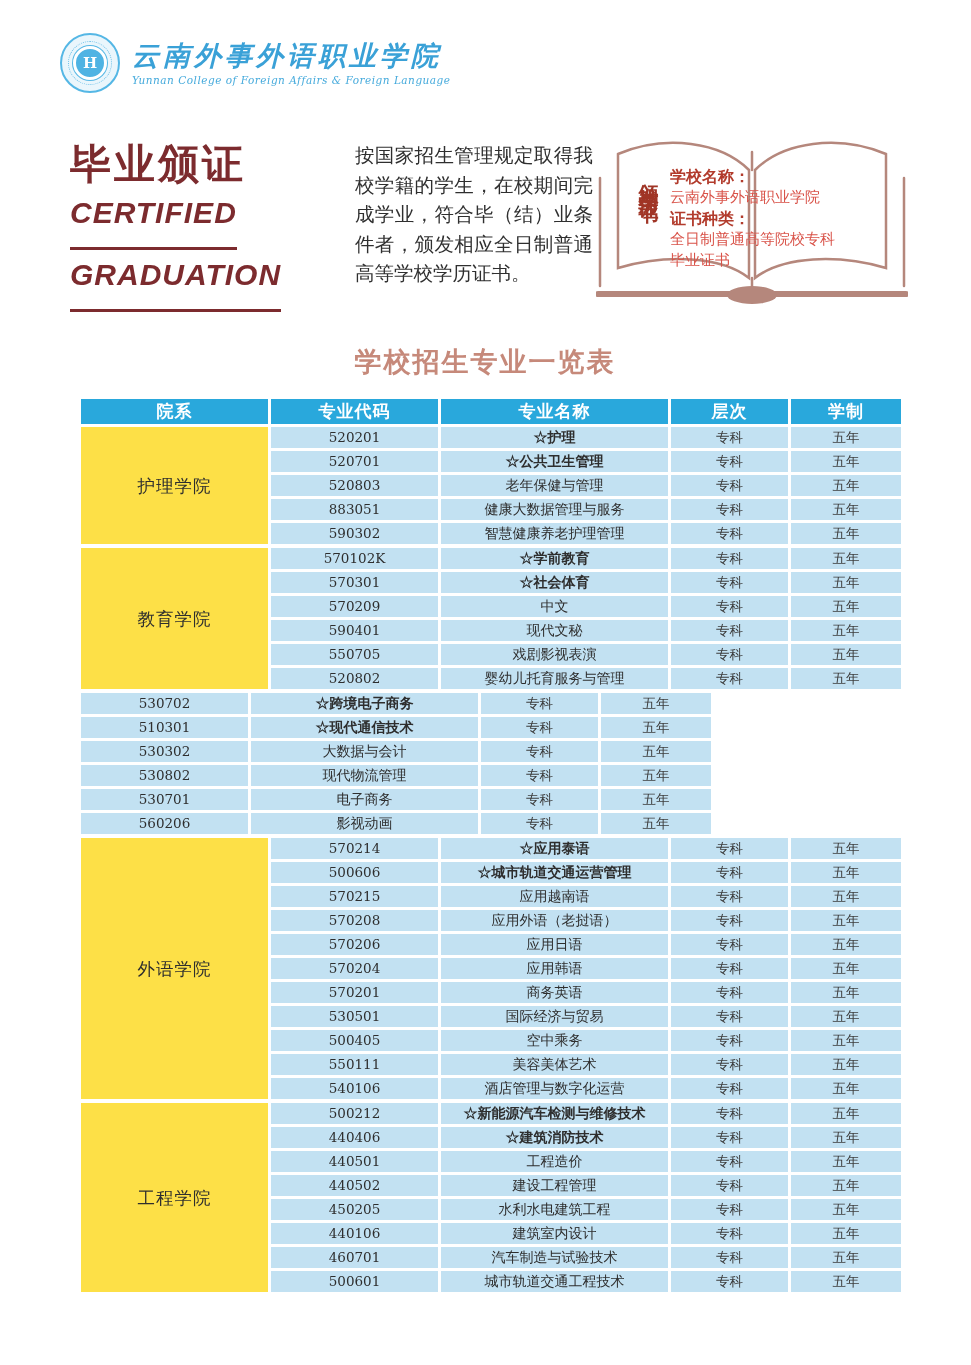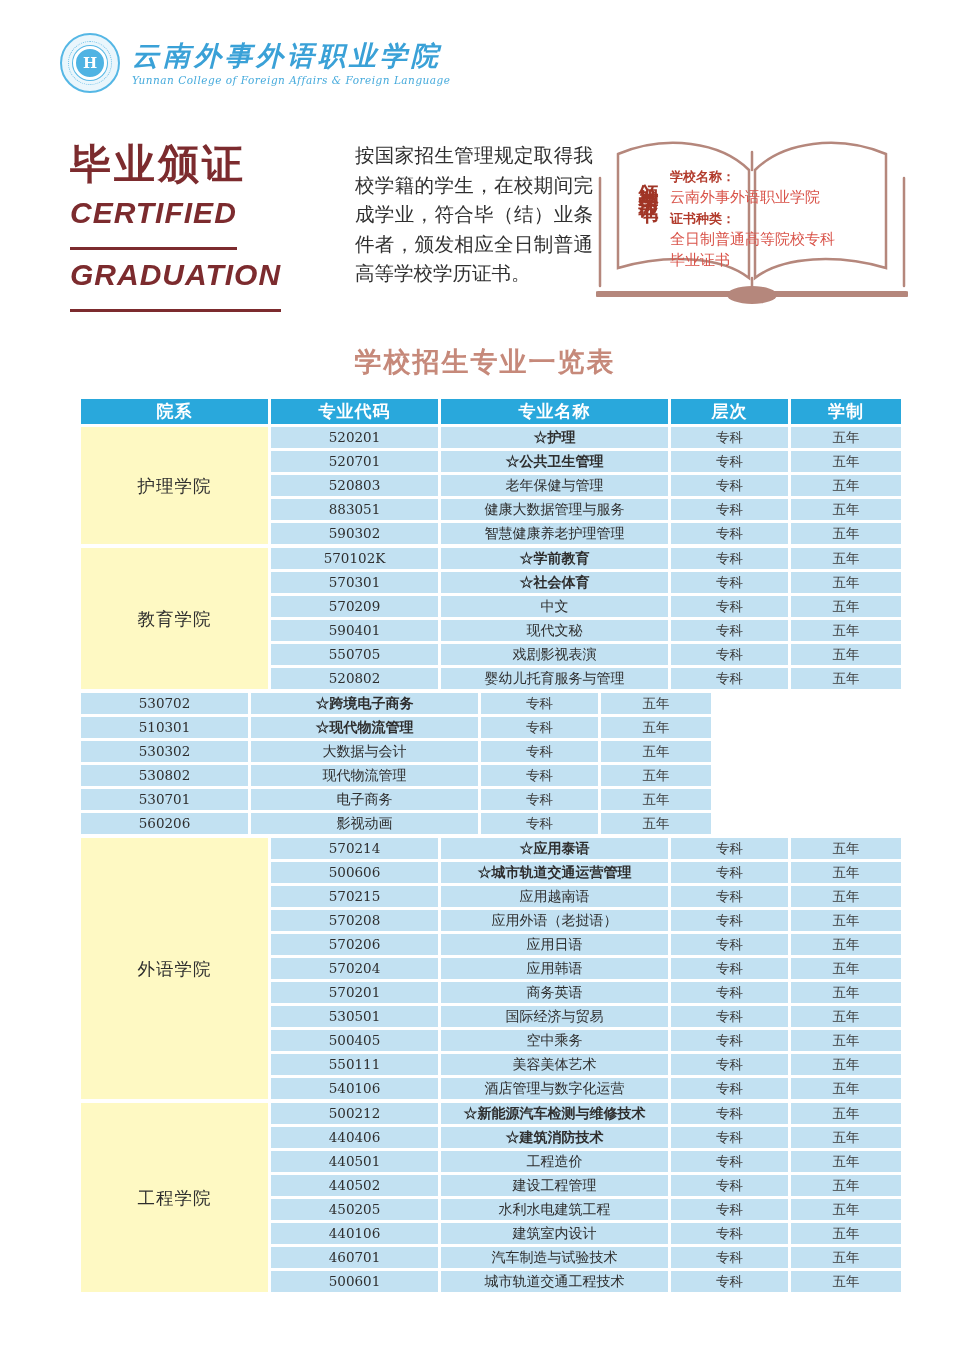--- a/index.html
+++ b/index.html
@@ -30,34 +30,34 @@
   .cert-body{position:absolute;left:355px;top:141px;width:238px;font-size:19.5px;line-height:29.5px;
     color:#2f2f2f;text-align:justify;font-family:"DejaVu Serif",serif;}
 
   
   .book{position:absolute;left:596px;top:126px;width:312px;height:200px;}
   .book svg{position:absolute;left:0;top:0;}
   .book-vertical{position:absolute;left:40px;top:42px;height:160px;writing-mode:vertical-rl;
     text-orientation:upright;color:#a03526;font-weight:bold;font-size:20px;letter-spacing:4px;
     font-family:"DejaVu Serif",serif;}
   .book-info{position:absolute;left:74px;top:40px;width:210px;font-family:"DejaVu Serif",serif;}
-  .book-info .lbl{color:#b23b2c;font-weight:bold;font-size:13px;line-height:21px;}
+  .book-info .lbl{color:#b23b2c;font-weight:bold;font-size:16px;line-height:21px;}
   .book-info .val{color:#d95349;font-size:15px;line-height:21px;}
 
   
   .table-title{position:absolute;left:75px;top:344px;width:820px;text-align:center;
     color:#c6897a;font-weight:bold;font-size:27px;letter-spacing:2px;
     font-family:"Liberation Sans",sans-serif;}
   .table{position:absolute;left:81px;top:399px;width:820px;}
   .thead{display:flex;gap:3px;margin-bottom:3px;}
   .th{background:#29a8dc;color:#ffffff;font-weight:bold;font-size:17px;height:25px;line-height:25px;
     text-align:center;font-family:"Liberation Sans",sans-serif;letter-spacing:1px;}
   .th.c1{width:187px;} .th.c2{width:167px;} .th.c3{width:227px;} .th.c4{width:117px;} .th.c5{width:110px;}
   .group{display:flex;gap:3px;margin-bottom:4px;}
-  .dept-cell{width:187px;background:#fef9c3;display:flex;align-items:center;justify-content:center;
+  .dept-cell{width:187px;background:#fde047;display:flex;align-items:center;justify-content:center;
     font-size:17.5px;color:#2e2e2e;letter-spacing:1px;font-family:Liberation Serif, serif;}
   .rows{display:flex;flex-direction:column;gap:3px;flex:1;}
   .row{display:flex;gap:3px;}
   .cell{background:#c2e1f2;height:21px;line-height:21px;text-align:center;color:#2e2e2e;
     font-family:"DejaVu Serif",serif;}
   .cell.code{width:167px;font-size:13.5px;text-align:center;}
   .cell.major{width:227px;font-size:14px;}
   .cell.major.bold{font-weight:bold;}
   .cell.level{width:117px;font-size:13.5px;color:#3c3c3c;}
   .cell.duration{width:110px;font-size:13.5px;color:#3c3c3c;}
@@ -199,21 +199,21 @@
         <div class="group">
           <div class="rows">
             <div class="row">
               <div class="cell code">530702</div>
               <div class="cell major bold">☆跨境电子商务</div>
               <div class="cell level">专科</div>
               <div class="cell duration">五年</div>
             </div>
             <div class="row">
               <div class="cell code">510301</div>
-              <div class="cell major bold">☆现代物流管理</div>
+              <div class="cell major bold">☆现代通信技术</div>
               <div class="cell level">专科</div>
               <div class="cell duration">五年</div>
             </div>
             <div class="row">
               <div class="cell code">530302</div>
               <div class="cell major">大数据与会计</div>
               <div class="cell level">专科</div>
               <div class="cell duration">五年</div>
             </div>
             <div class="row">

